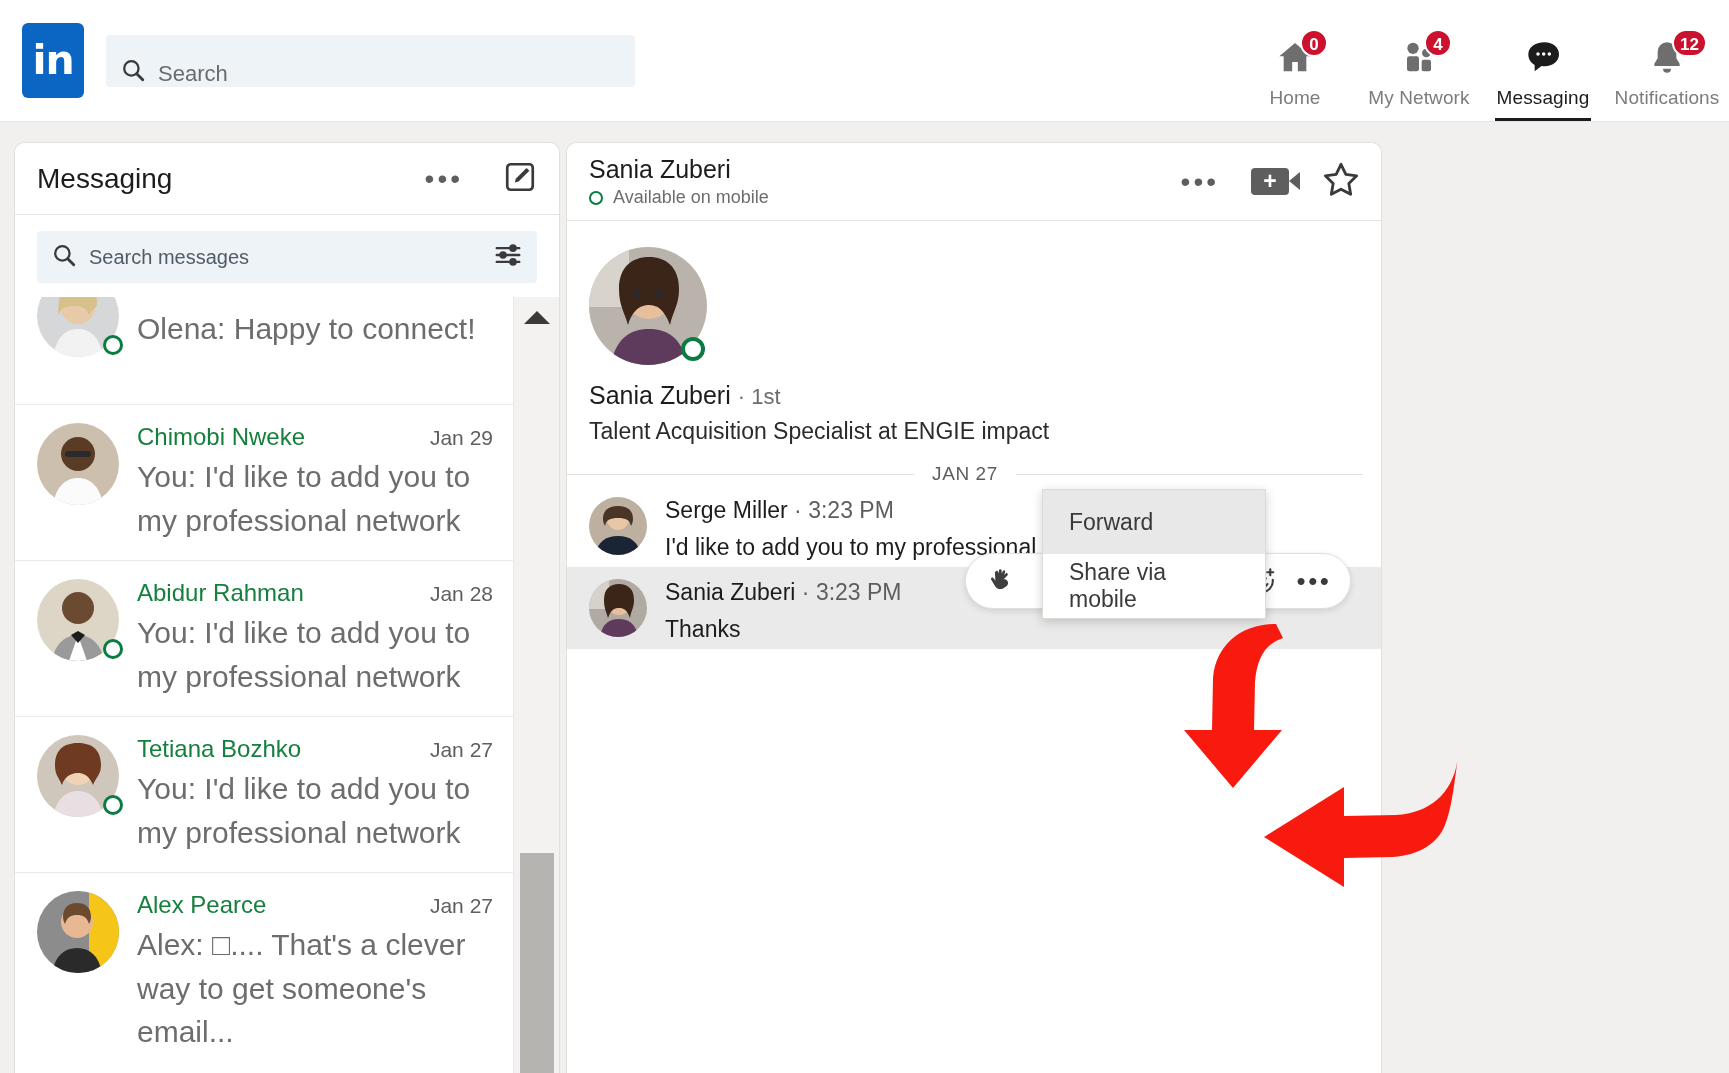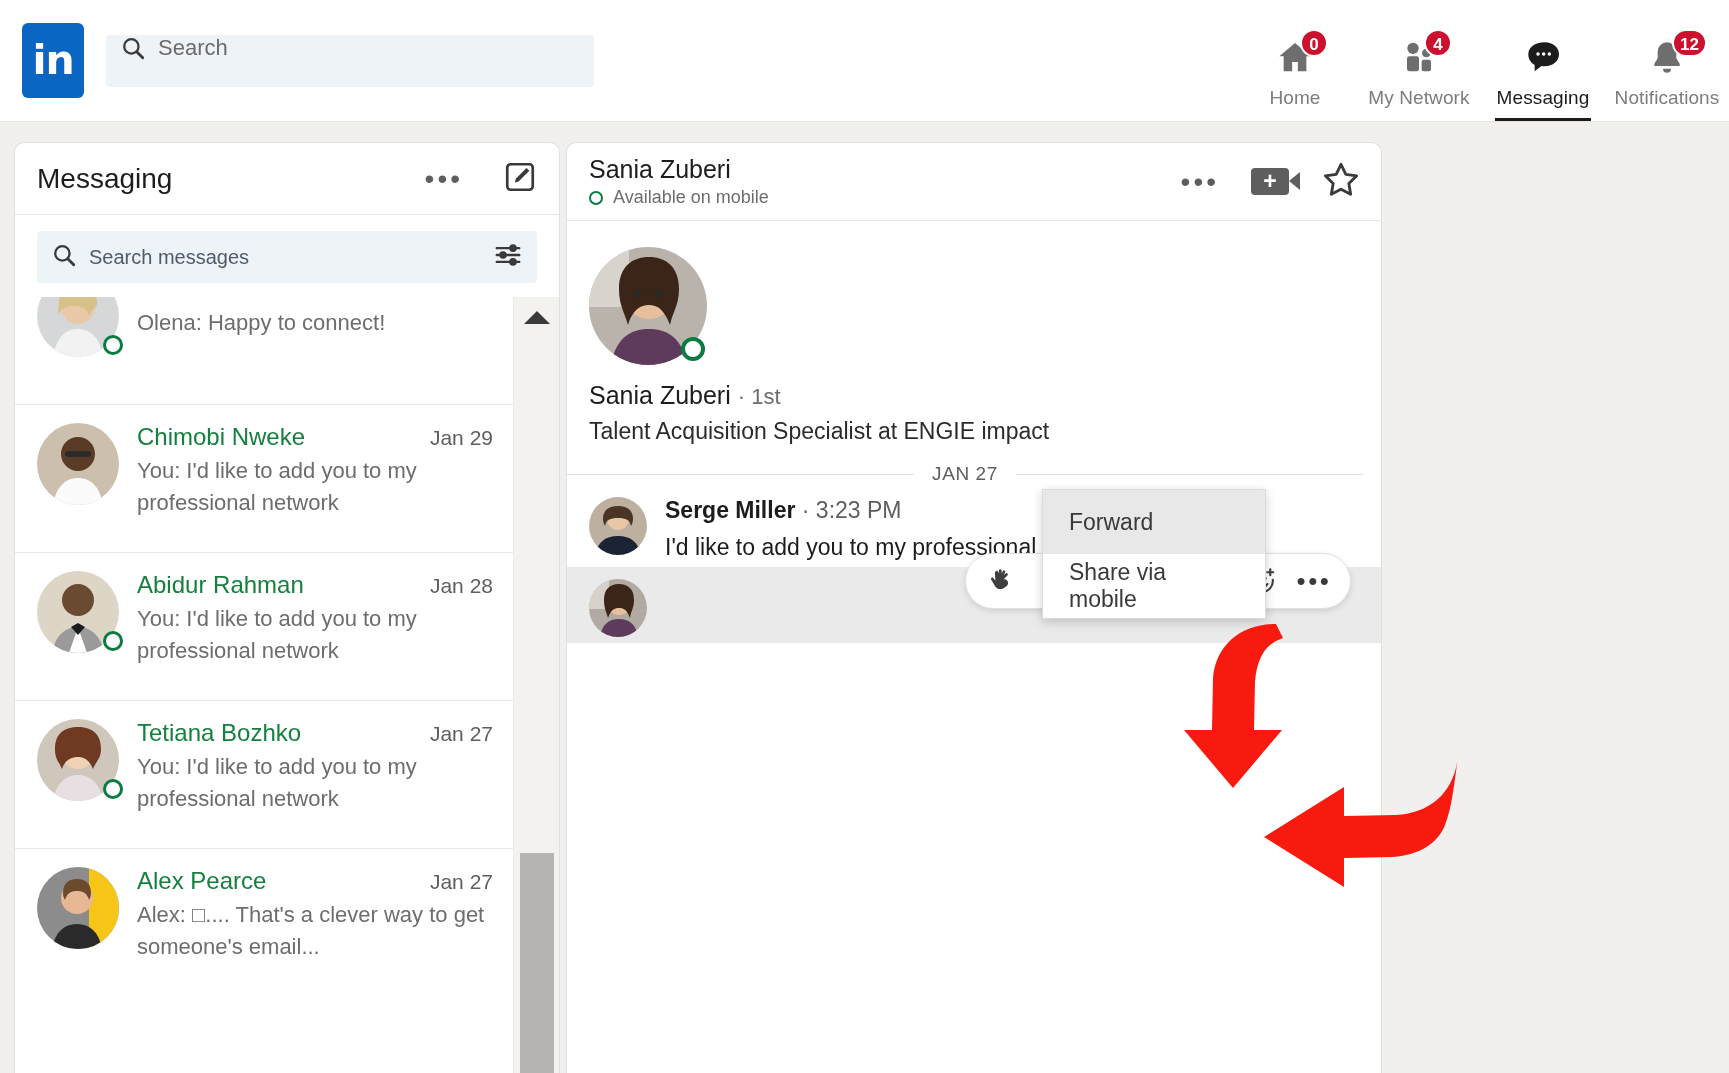--- a/index.html
+++ b/index.html
@@ -20,23 +20,23 @@
   }
   .li-logo {
     width: 62px; height: 75px; margin-left: 22px;
     background: #0a66c2; border-radius: 6px;
     color: #fff; font-weight: bold; font-size: 41px;
     display: flex; align-items: center; justify-content: center;
     letter-spacing: -1px; line-height: 1;
     font-family: "DejaVu Sans", sans-serif;
   }
   .search-box {
-    margin-left: 22px; width: 488px; height: 52px;
+    margin-left: 22px; width: 529px; height: 52px;
     background: #eef3f8; border-radius: 4px;
-    display: flex; align-items: flex-start; padding: 0 14px;
+    display: flex; align-items: flex-end; padding: 0 14px;
   }
   .search-box .mag { margin-right: 12px; }
   .search-box .ph { color: #6b6b6b; font-size: 22px; }
 
   .nav-items { display: flex; align-items: flex-end; margin-left: auto; height: 100%; padding-bottom: 0; }
   .nav-item {
     width: 124px; height: 122px; position: relative;
     display: flex; flex-direction: column; align-items: center; justify-content: flex-end;
     padding-bottom: 12px; cursor: pointer;
   }
@@ -109,21 +109,21 @@
   .conv-av .pic { width: 82px; height: 82px; border-radius: 50%; overflow: hidden; display:block; }
   .pres {
     position: absolute; right: -4px; bottom: 2px;
     width: 20px; height: 20px; border-radius: 50%;
     border: 3px solid #0a7c42; background: #fff;
   }
   .conv-body { flex: 1; min-width: 0; }
   .conv-top { display: flex; align-items: baseline; }
   .conv-name { font-size: 24px; color: #15803d; }
   .conv-date { margin-left: auto; font-size: 21px; color: #5e5e5e; white-space: nowrap; padding-left: 12px; }
-  .conv-snip { font-size: 22px; color: #6d6d6d; line-height: 1.45; margin-top: 4px; }
+  .conv-snip { font-size: 30px; color: #6d6d6d; line-height: 1.45; margin-top: 4px; }
 
   .vscroll {
     position: absolute; right: 0; top: 154px; bottom: 0; width: 46px;
     background: #f3f2f0; border-left: 1px solid #eceae7;
   }
   .vscroll .arrow-up {
     position: absolute; top: 14px; left: 50%; transform: translateX(-50%);
     width: 0; height: 0;
     border-left: 13px solid transparent; border-right: 13px solid transparent;
     border-bottom: 13px solid #3a3a3a;
@@ -173,21 +173,21 @@
     margin: 18px 18px 0 0; padding-left: 0;
   }
   .date-div .line { flex: 1; height: 1px; background: #e2e0dd; }
   .date-div .txt { font-size: 19px; color: #5e5e5e; letter-spacing: .6px; }
 
   .msg { display: flex; gap: 18px; padding: 12px 22px 6px 22px; position: relative; }
   .msg.hl { background: #ebeaea; }
   .msg-av { width: 58px; height: 58px; border-radius: 50%; flex: 0 0 58px; overflow: hidden; }
   .msg-main { flex: 1; min-width: 0; }
   .msg-meta { font-size: 23px; color: #1c1c1c; }
-  .msg-meta .who { font-weight: bold; }
+  .msg-meta .who { font-weight: normal; }
   .msg-meta .tm { color: #5e5e5e; font-weight: normal; }
   .msg-text { font-size: 23px; color: #1c1c1c; margin-top: 10px; }
 
   
   .react-bar {
     position: absolute; right: 30px; top: -14px;
     height: 56px; background: #fff; border: 1px solid #e2e0dd;
     border-radius: 28px; box-shadow: 0 2px 6px rgba(0,0,0,.12);
     display: flex; align-items: center; gap: 8px; padding: 0 14px;
     z-index: 6;
@@ -511,20 +511,26 @@
       <div class="msg hl">
         <div class="msg-av">
           <svg width="58" height="58" viewBox="0 0 58 58">
               <rect width="58" height="58" fill="#b0aaa3"></rect>
               <rect x="0" y="0" width="20" height="30" fill="#d6d2cb"></rect>
               <circle cx="30" cy="24" r="12" fill="#e8bf9c"></circle>
               <path d="M15 21C15 10 21 5 30 5s15 5 15 16c0 8-3 11-4 18-3-8-6-10-11-10s-8 2-11 10c-2-7-4-10-4-18z" fill="#3b2418"></path>
               <path d="M11 58c2-13 9-18 19-18s17 5 19 18z" fill="#5e3b5c"></path>
             </svg>
         </div>
+        <div class="msg-main">
+          <div class="msg-meta">
+            <span class="who">Sania Zuberi</span><span class="tm"> · </span><span class="tm">3:23 PM</span>
+          </div>
+          <div class="msg-text">Thanks</div>
+        </div>
 
         <div class="react-bar">
           <span class="rb">
             <svg width="30" height="30" viewBox="0 0 24 24">
               <path d="M7.2 4.2c.4-.5 1.1-.5 1.4 0l.8 1.5.2-2.3c.1-.6.7-1 1.3-.8.5.1.8.6.8 1.1l.1 2.3.8-1.9c.2-.6.9-.8 1.4-.5.5.2.7.8.5 1.3l-.8 2.2 1.3-1.2c.5-.4 1.2-.3 1.5.2.3.4.2 1-.2 1.4l-3.1 3.2c1.2-.3 2.5.2 3.2 1.3.9 1.4.5 3.3-.9 4.2l-2.3 1.5c-2.2 1.4-5.1.8-6.6-1.3L3.4 11c-.4-.6-.2-1.3.4-1.6.5-.3 1.2-.1 1.5.4l1.4 2-.4-6.4c0-.5.3-1 .9-1.2z" fill="#3f3f3f"></path>
             </svg>
           </span>
           <span class="rb">
             <svg width="28" height="28" viewBox="0 0 24 24">
                 <path d="M9.2 10.4l3.6-6.4c.3-.6 1-.8 1.6-.5.7.3 1 1 .9 1.7l-.7 3.6h4.5c1.1 0 1.9 1 1.6 2.1l-1.7 6.2c-.3 1-1.2 1.7-2.2 1.7H9.2zM3 10.4h4v9.4H3z" fill="#3f3f3f"></path>

